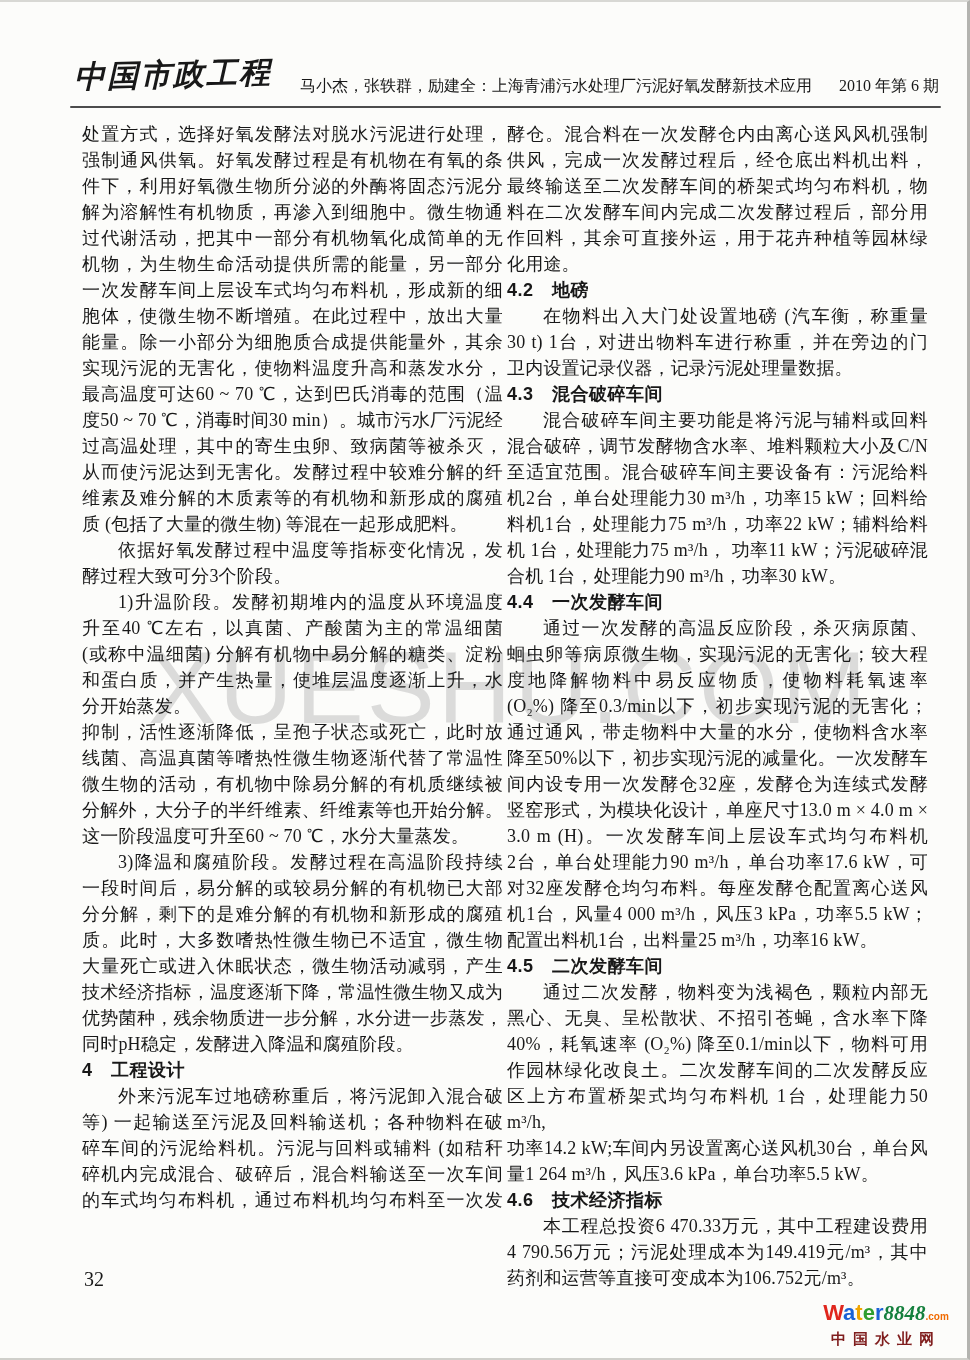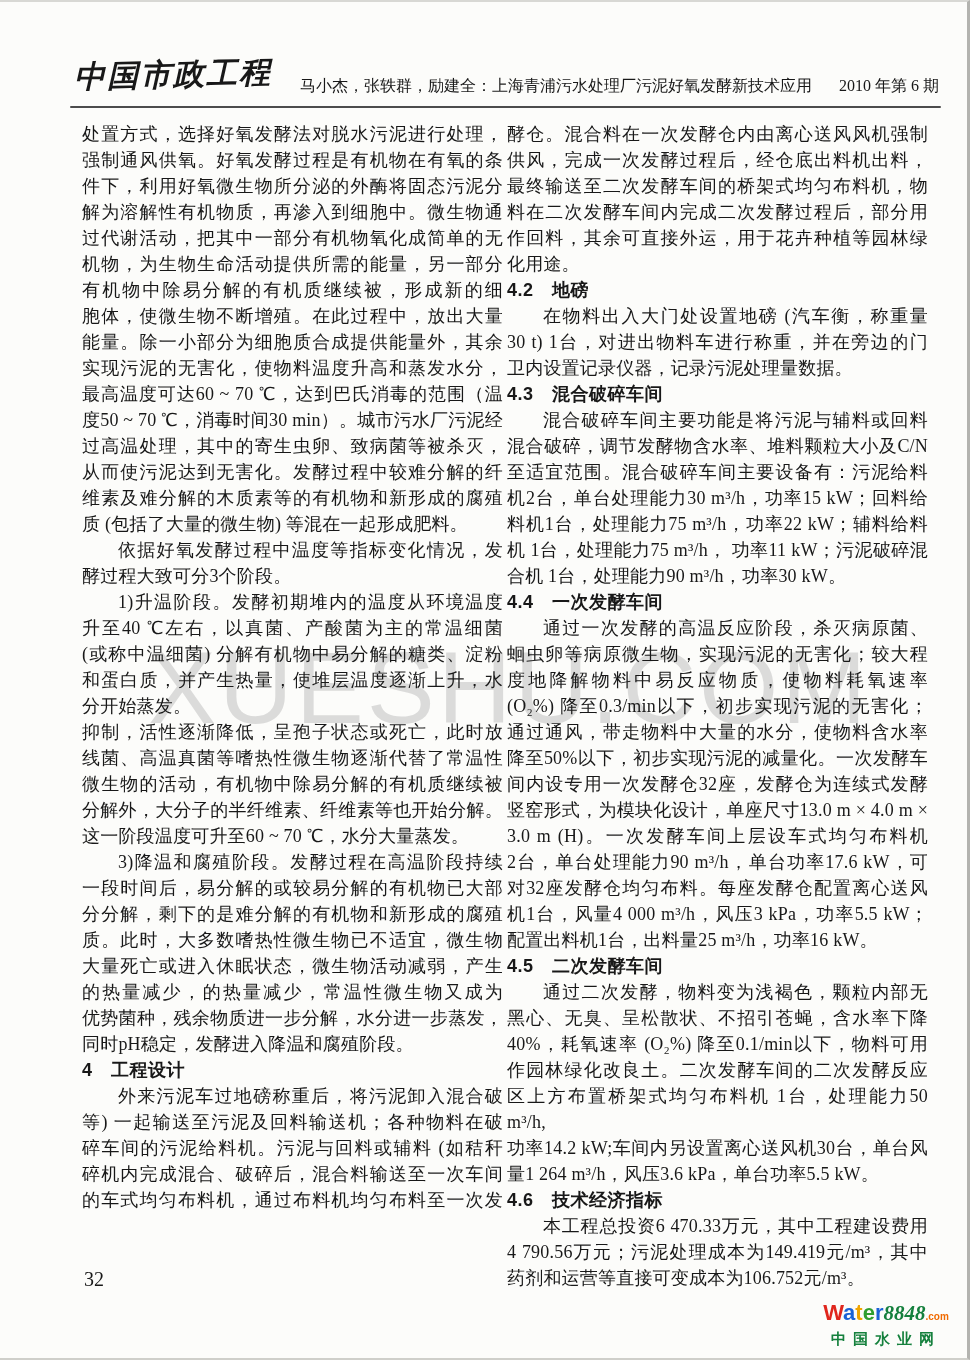--- a/index.html
+++ b/index.html
@@ -69,21 +69,21 @@
 
   <div class="watermark">XUESHU.COM</div>
 
   <div class="col col-left">
       <div class="ln j">处置方式，选择好氧发酵法对脱水污泥进行处理，</div>
       <div class="ln j">强制通风供氧。好氧发酵过程是有机物在有氧的条</div>
       <div class="ln j">件下，利用好氧微生物所分泌的外酶将固态污泥分</div>
       <div class="ln j">解为溶解性有机物质，再渗入到细胞中。微生物通</div>
       <div class="ln j">过代谢活动，把其中一部分有机物氧化成简单的无</div>
       <div class="ln j">机物，为生物生命活动提供所需的能量，另一部分</div>
-      <div class="ln j">有机物中除易分解的有机质继续被，形成新的细</div>
+      <div class="ln j">一次发酵车间上层设车式均匀布料机，形成新的细</div>
       <div class="ln j">胞体，使微生物不断增殖。在此过程中，放出大量</div>
       <div class="ln j">能量。除一小部分为细胞质合成提供能量外，其余</div>
       <div class="ln j">实现污泥的无害化，使物料温度升高和蒸发水分，</div>
       <div class="ln j">最高温度可达60 ~ 70 ℃，达到巴氏消毒的范围（温</div>
       <div class="ln j">度50 ~ 70 ℃，消毒时间30 min）。城市污水厂污泥经</div>
       <div class="ln j">过高温处理，其中的寄生虫卵、致病菌等被杀灭，</div>
       <div class="ln j">从而使污泥达到无害化。发酵过程中较难分解的纤</div>
       <div class="ln j">维素及难分解的木质素等的有机物和新形成的腐殖</div>
       <div class="ln ">质 (包括了大量的微生物) 等混在一起形成肥料。</div>
       <div class="ln j ind">依据好氧发酵过程中温度等指标变化情况，发</div>
@@ -96,21 +96,21 @@
       <div class="ln j">抑制，活性逐渐降低，呈孢子状态或死亡，此时放</div>
       <div class="ln j">线菌、高温真菌等嗜热性微生物逐渐代替了常温性</div>
       <div class="ln j">微生物的活动，有机物中除易分解的有机质继续被</div>
       <div class="ln j">分解外，大分子的半纤维素、纤维素等也开始分解。</div>
       <div class="ln ">这一阶段温度可升至60 ~ 70 ℃，水分大量蒸发。</div>
       <div class="ln j ind">3)降温和腐殖阶段。发酵过程在高温阶段持续</div>
       <div class="ln j">一段时间后，易分解的或较易分解的有机物已大部</div>
       <div class="ln j">分分解，剩下的是难分解的有机物和新形成的腐殖</div>
       <div class="ln j">质。此时，大多数嗜热性微生物已不适宜，微生物</div>
       <div class="ln j">大量死亡或进入休眠状态，微生物活动减弱，产生</div>
-      <div class="ln j">的热量减少，的热量减少，常温性微生物又成为</div>
+      <div class="ln j">技术经济指标，温度逐渐下降，常温性微生物又成为</div>
       <div class="ln j">优势菌种，残余物质进一步分解，水分进一步蒸发，</div>
       <div class="ln ">同时pH稳定，发酵进入降温和腐殖阶段。</div>
       <div class="ln h1">4　工程设计</div>
       <div class="ln j ind">外来污泥车过地磅称重后，将污泥卸入混合破</div>
       <div class="ln j">等) 一起输送至污泥及回料输送机；各种物料在破</div>
       <div class="ln j">碎车间的污泥给料机。污泥与回料或辅料 (如秸秆</div>
       <div class="ln j">碎机内完成混合、破碎后，混合料输送至一次车间</div>
       <div class="ln j">的车式均匀布料机，通过布料机均匀布料至一次发</div>
     </div>
   <div class="col col-right">
@@ -159,16 +159,16 @@
       <div class="ln j">4 790.56万元；污泥处理成本为149.419元/m³，其中</div>
       <div class="ln ">药剂和运营等直接可变成本为106.752元/m³。</div>
     </div>
 
   <div class="pageno">32</div>
 
   <div class="site-logo">
     <div class="row1">
       <span><span style="color: rgb(224, 38, 29);">W</span><span style="color: rgb(27, 98, 214);">a</span><span style="color: rgb(240, 165, 0);">t</span><span style="color: rgb(47, 158, 48);">e</span><span style="color: rgb(27, 98, 214);">r</span></span><span class="num" style="color: #15803d;">8848</span><span class="dom" style="color: rgb(240, 106, 0);">.com</span>
     </div>
-    <div class="row2" style="color: #15803d;">中国水业网</div>
+    <div class="row2" style="color: #7f1d1d;">中国水业网</div>
   </div>
 
 </div>
 
 </body></html>

